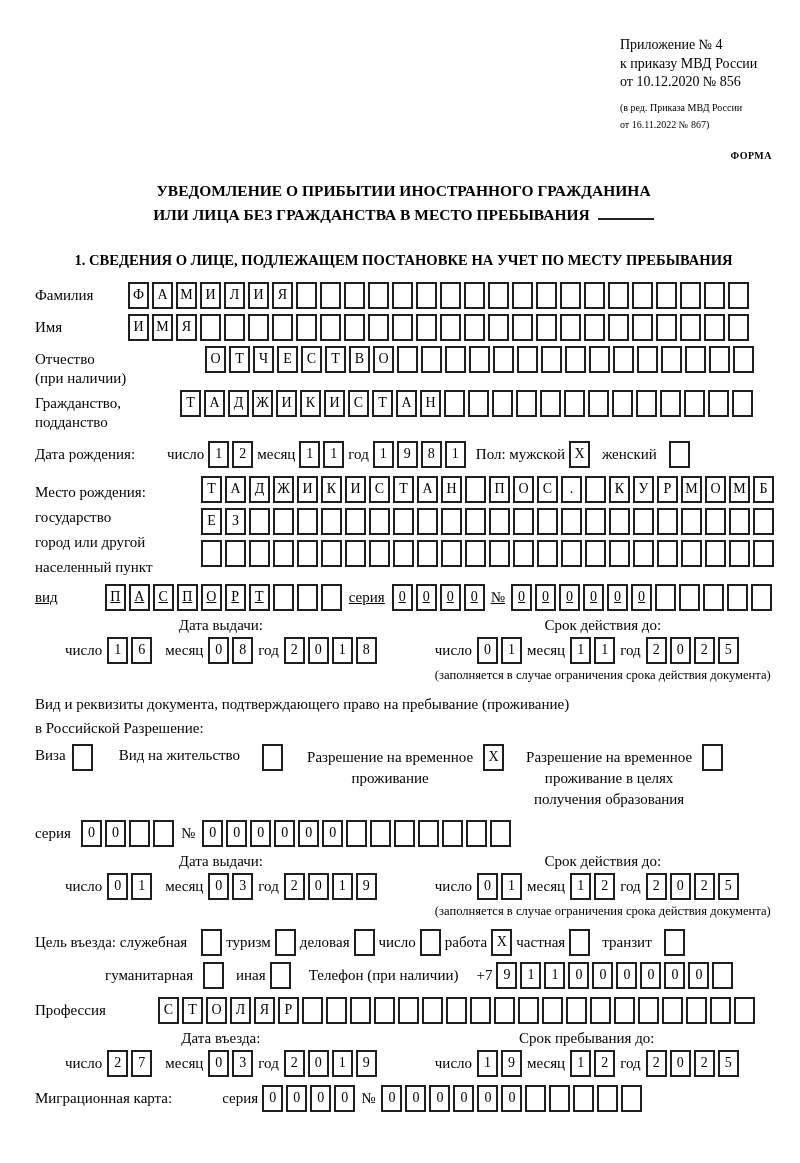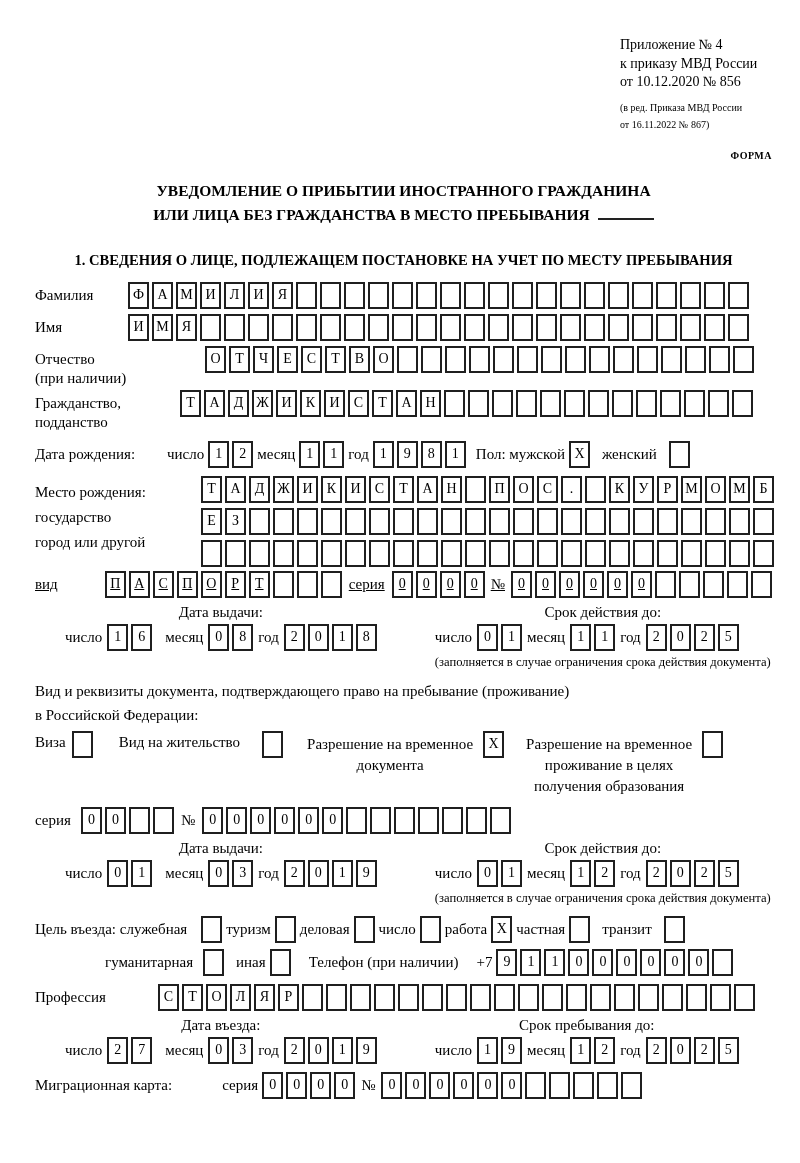--- a/index.html
+++ b/index.html
@@ -234,20 +234,21 @@
     <span class="box">X</span>
     <span class="txt" style="padding-left:12px;">женский</span>
     <span class="box" style="margin-left:8px;"></span>
   </div>
 
   <div class="frow" style="margin-top:8px;">
     <div class="flabel w-mesto" style="line-height:25px;">
       <div>Место рождения:</div>
       <div>государство</div>
       <div>город или другой</div>
+      <div>населенный пункт</div>
     </div>
     <div class="rowsv">
       <div class="cells">
           <span class="cb">Т</span>
           <span class="cb">А</span>
           <span class="cb">Д</span>
           <span class="cb">Ж</span>
           <span class="cb">И</span>
           <span class="cb">К</span>
           <span class="cb">И</span>
@@ -405,36 +406,36 @@
             <span class="cb">2</span>
             <span class="cb">5</span>
           </span>
       </div>
       <div class="dnote">(заполняется в случае ограничения срока действия документа)</div>
     </div>
   </div>
 
   <div class="para">
     <div>Вид и реквизиты документа, подтверждающего право на пребывание (проживание)</div>
-    <div>в Российской Федерации:</div>
+    <div>в Российской Разрешение:</div>
   </div>
 
   <div class="permitrow">
     <div class="pitem">
       <span class="plab">Виза</span>
       <span class="box" style="margin-left:6px;"></span>
     </div>
     <div class="pitem" style="margin-left:26px;">
       <span class="plab">Вид на жительство</span>
       <span class="box" style="margin-left:22px;"></span>
     </div>
     <div class="pitem" style="margin-left:24px;">
       <span class="plab centered">
         <span>Разрешение на временное</span><br>
-        <span>документа</span>
+        <span>проживание</span>
       </span>
       <span class="box">X</span>
     </div>
     <div class="pitem" style="margin-left:22px;">
       <span class="plab centered">
         <span>Разрешение на временное</span><br>
         <span>проживание в целях</span><br>
         <span>получения образования</span>
       </span>
       <span class="box"></span>

